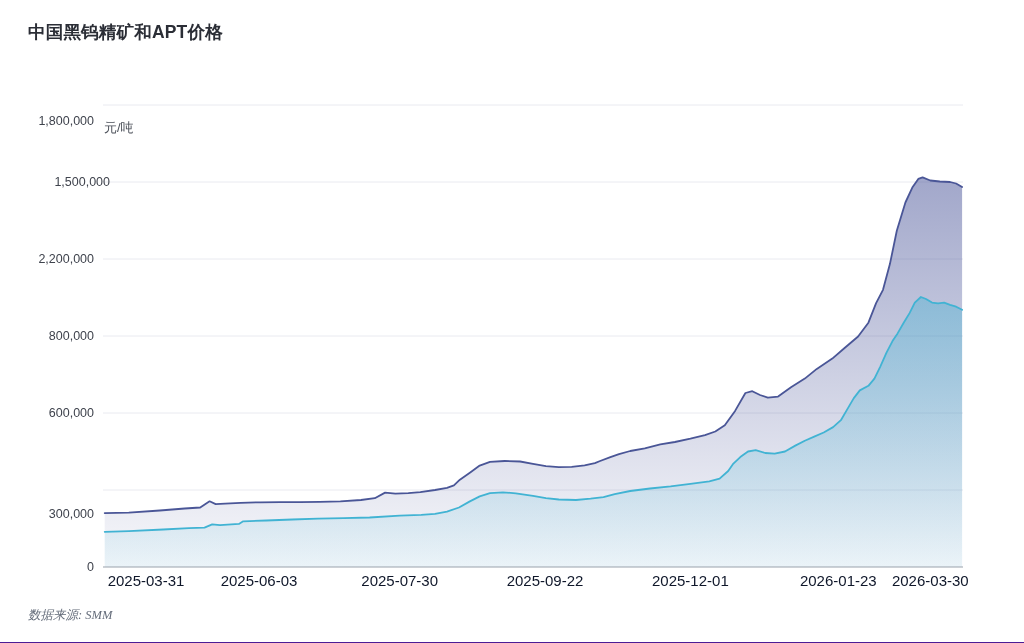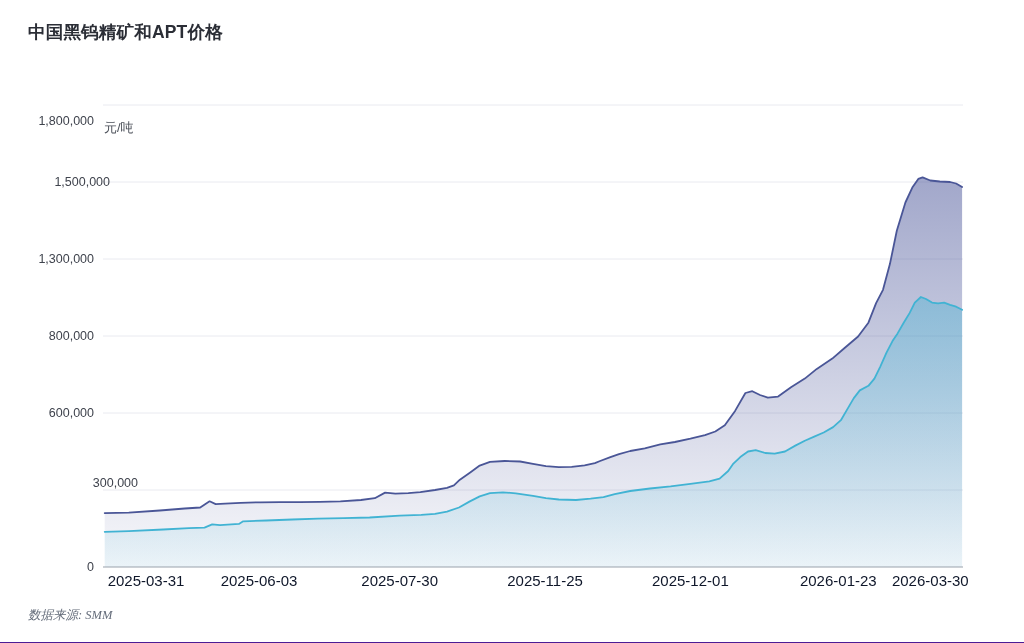--- a/index.html
+++ b/index.html
@@ -64,31 +64,31 @@
       <path d="M104.7,513.1 L128.8,512.6 L159.8,510.5 L184.7,508.5 L200.2,507.5 L209.6,501.3 L215.7,504.1 L225.1,503.6 L240.6,502.8 L260.4,502.3 L280.2,502.1 L299.9,502.1 L319.7,501.8 L340.4,501.3 L361.0,500.0 L374.8,498.2 L385.1,492.6 L395.4,493.6 L408.3,493.1 L420.3,492.1 L435.0,490.0 L447.0,487.9 L453.9,485.4 L459.9,479.7 L470.2,472.5 L479.7,465.6 L490.0,461.8 L504.6,461.0 L520.1,461.5 L533.0,463.8 L545.9,466.1 L558.8,467.2 L571.7,466.9 L584.6,465.4 L594.9,463.1 L600.1,461.0 L610.4,457.1 L619.0,454.1 L630.2,451.0 L644.8,448.4 L660.3,444.3 L674.9,442.0 L690.4,438.7 L705.0,435.1 L715.3,431.5 L724.8,425.3 L735.1,410.9 L745.4,393.0 L752.3,391.2 L760.0,395.0 L767.8,397.6 L778.1,396.6 L791.0,387.3 L804.8,378.6 L816.8,368.9 L832.3,358.6 L844.3,348.3 L858.1,336.5 L868.4,322.7 L876.1,303.1 L883.0,289.8 L889.9,264.1 L896.8,230.8 L905.4,202.5 L912.3,187.6 L918.3,178.9 L922.6,177.4 L930.3,180.5 L939.8,181.5 L950.1,182.0 L956.1,183.5 L962.1,187.1 L962.1,567 L104.7,567 Z" fill="url(#grad0)"></path>
       <path d="M104.7,531.8 L128.8,531.1 L163.2,529.5 L189.0,528.2 L204.5,527.7 L212.2,524.4 L220.0,525.2 L238.9,523.9 L243.2,521.3 L266.4,520.5 L292.2,519.5 L318.0,518.7 L343.8,518.2 L369.6,517.5 L399.7,515.7 L421.2,514.9 L435.0,513.9 L447.0,511.6 L459.0,507.5 L469.4,501.6 L479.7,496.4 L490.0,493.1 L502.9,492.3 L515.8,493.3 L533.0,495.9 L545.9,498.2 L558.8,499.5 L576.0,500.0 L590.6,498.7 L603.5,497.2 L614.7,494.1 L630.2,491.0 L650.0,488.5 L670.6,486.4 L690.4,483.8 L709.3,481.3 L719.6,478.7 L728.2,471.0 L733.4,463.6 L740.3,457.1 L748.0,451.5 L755.7,450.2 L765.2,453.0 L774.7,453.6 L785.0,451.5 L795.3,445.6 L804.8,440.7 L814.2,436.6 L823.7,432.5 L833.1,427.1 L840.9,420.2 L847.8,408.4 L853.8,398.1 L859.8,390.4 L868.4,385.8 L874.4,378.6 L880.4,366.3 L886.5,352.7 L892.5,341.1 L897.6,333.4 L903.7,322.7 L909.7,312.9 L914.8,302.6 L920.9,297.0 L926.0,299.0 L932.0,302.6 L938.1,303.4 L944.1,302.6 L950.1,304.9 L956.1,306.7 L962.1,309.8 L962.1,567 L104.7,567 Z" fill="url(#grad1)"></path>
       <path d="M104.7,513.1 L128.8,512.6 L159.8,510.5 L184.7,508.5 L200.2,507.5 L209.6,501.3 L215.7,504.1 L225.1,503.6 L240.6,502.8 L260.4,502.3 L280.2,502.1 L299.9,502.1 L319.7,501.8 L340.4,501.3 L361.0,500.0 L374.8,498.2 L385.1,492.6 L395.4,493.6 L408.3,493.1 L420.3,492.1 L435.0,490.0 L447.0,487.9 L453.9,485.4 L459.9,479.7 L470.2,472.5 L479.7,465.6 L490.0,461.8 L504.6,461.0 L520.1,461.5 L533.0,463.8 L545.9,466.1 L558.8,467.2 L571.7,466.9 L584.6,465.4 L594.9,463.1 L600.1,461.0 L610.4,457.1 L619.0,454.1 L630.2,451.0 L644.8,448.4 L660.3,444.3 L674.9,442.0 L690.4,438.7 L705.0,435.1 L715.3,431.5 L724.8,425.3 L735.1,410.9 L745.4,393.0 L752.3,391.2 L760.0,395.0 L767.8,397.6 L778.1,396.6 L791.0,387.3 L804.8,378.6 L816.8,368.9 L832.3,358.6 L844.3,348.3 L858.1,336.5 L868.4,322.7 L876.1,303.1 L883.0,289.8 L889.9,264.1 L896.8,230.8 L905.4,202.5 L912.3,187.6 L918.3,178.9 L922.6,177.4 L930.3,180.5 L939.8,181.5 L950.1,182.0 L956.1,183.5 L962.1,187.1" fill="none" stroke="#4a5697" stroke-width="1.8" stroke-linejoin="round" stroke-linecap="round"></path>
       <path d="M104.7,531.8 L128.8,531.1 L163.2,529.5 L189.0,528.2 L204.5,527.7 L212.2,524.4 L220.0,525.2 L238.9,523.9 L243.2,521.3 L266.4,520.5 L292.2,519.5 L318.0,518.7 L343.8,518.2 L369.6,517.5 L399.7,515.7 L421.2,514.9 L435.0,513.9 L447.0,511.6 L459.0,507.5 L469.4,501.6 L479.7,496.4 L490.0,493.1 L502.9,492.3 L515.8,493.3 L533.0,495.9 L545.9,498.2 L558.8,499.5 L576.0,500.0 L590.6,498.7 L603.5,497.2 L614.7,494.1 L630.2,491.0 L650.0,488.5 L670.6,486.4 L690.4,483.8 L709.3,481.3 L719.6,478.7 L728.2,471.0 L733.4,463.6 L740.3,457.1 L748.0,451.5 L755.7,450.2 L765.2,453.0 L774.7,453.6 L785.0,451.5 L795.3,445.6 L804.8,440.7 L814.2,436.6 L823.7,432.5 L833.1,427.1 L840.9,420.2 L847.8,408.4 L853.8,398.1 L859.8,390.4 L868.4,385.8 L874.4,378.6 L880.4,366.3 L886.5,352.7 L892.5,341.1 L897.6,333.4 L903.7,322.7 L909.7,312.9 L914.8,302.6 L920.9,297.0 L926.0,299.0 L932.0,302.6 L938.1,303.4 L944.1,302.6 L950.1,304.9 L956.1,306.7 L962.1,309.8" fill="none" stroke="#41b3d3" stroke-width="1.8" stroke-linejoin="round" stroke-linecap="round"></path>
       <line x1="103" y1="567" x2="963" y2="567" stroke="#9aa1ab" stroke-width="1.2"></line>
     </svg>
 
   <div id="y-ticks">
       <div class="y-tick" style="left: 0px; top: 98px; margin-top: 16px;">1,800,000</div>
       <div class="y-tick" style="left: 16px; top: 175px;">1,500,000</div>
-      <div class="y-tick" style="left: 0px; top: 252px;">1,300,000</div>
+      <div class="y-tick" style="left: 0px; top: 252px;">2,200,000</div>
       <div class="y-tick" style="left: 0px; top: 329px;">800,000</div>
       <div class="y-tick" style="left: 0px; top: 406px;">600,000</div>
-      <div class="y-tick" style="left: 0px; top: 476px; margin-left: 44px;">300,000</div>
+      <div class="y-tick" style="left: 0px; top: 507px;">300,000</div>
       <div class="y-tick" style="left: 0px; top: 560px;">0</div>
     </div>
   <div id="x-ticks">
       <div class="x-tick" style="left: 146px;">2025-03-31</div>
       <div class="x-tick" style="left: 259px;">2025-06-03</div>
       <div class="x-tick" style="left: 399.7px;">2025-07-30</div>
-      <div class="x-tick" style="left: 545.04px;">2025-11-25</div>
+      <div class="x-tick" style="left: 545.04px;">2025-09-22</div>
       <div class="x-tick" style="left: 690.38px;">2025-12-01</div>
       <div class="x-tick" style="left: 838.3px;">2026-01-23</div>
       <div class="x-tick" style="left: 930.32px;">2026-03-30</div>
     </div>
 
   <div class="source-note">数据来源: SMM</div>
 
 </div>
 
 </body></html>

